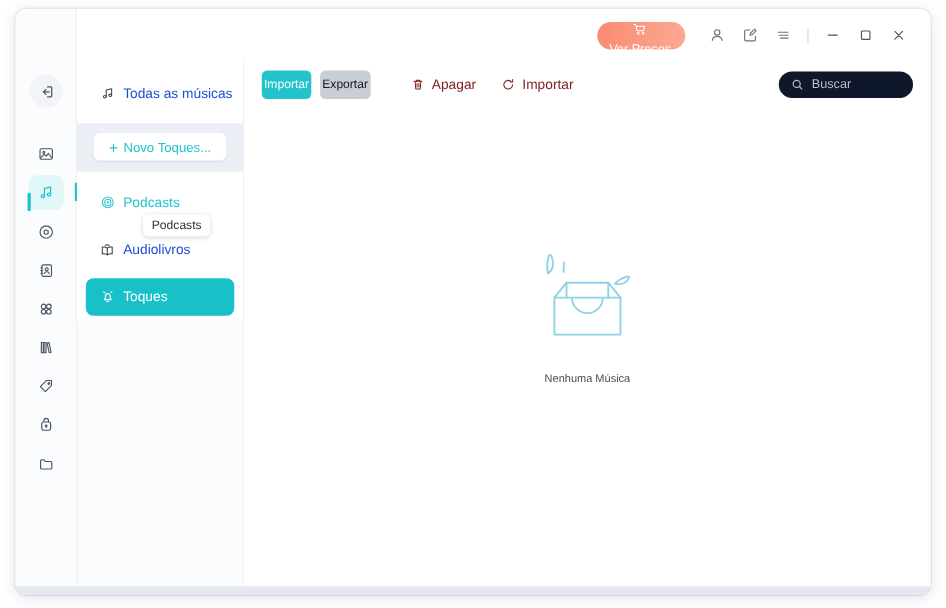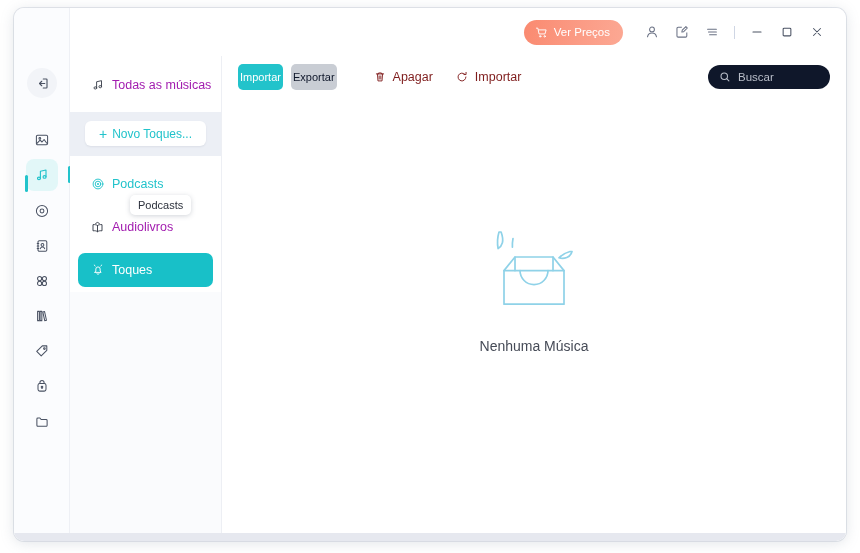--- a/index.html
+++ b/index.html
@@ -85,20 +85,21 @@
     height: 25px;
     padding: 0 13px 0 11px;
     border: none;
     border-radius: 13px;
     background: linear-gradient(100deg,#fa8a70 0%, #fb9b85 55%, #fca893 100%);
     color: #ffffff;
     font-size: 11.5px;
     font-family: "Liberation Sans", sans-serif;
     cursor: pointer;
     margin-right: 14px;
+    flex-direction: column;
   }
   .tb-icon {
     width: 30px; height: 28px;
     display: flex; align-items: center; justify-content: center;
     color: #6a7184;
     cursor: pointer;
   }
   .tb-sep {
     width: 1px; height: 13px;
     background: #cfd6e4;
@@ -120,21 +121,21 @@
     background: #ffffff;
     border-right: 1px solid #edeff4;
   }
   .cat-item {
     position: relative;
     height: 34px;
     display: flex; align-items: center;
     gap: 7px;
     padding-left: 20px;
     font-size: 12.5px;
-    color: #a21caf;
+    color: #1d4ed8;
     cursor: pointer;
   }
   .cat-item .cat-icon {
     display: flex; align-items: center; justify-content: center;
     width: 15px; height: 15px;
     color: #3d424e;
   }
   .cat-item.teal-text, .cat-item.teal-text .cat-icon { color: #22c3cb; }
   .cat-item.selected {
     background: #18c0c8;
@@ -245,21 +246,21 @@
   #empty-state {
     position: absolute;
     left: 0; right: 0;
     top: 170px;
     display: flex;
     flex-direction: column;
     align-items: center;
   }
   #empty-label {
     margin-top: 22px;
-    font-size: 14px;
+    font-size: 10px;
     color: #464b57;
   }
 
   
   #bottom-bar {
     position: absolute;
     left: 0; right: 0; bottom: 0;
     height: 8px;
     background: #e6e8ef;
   }

